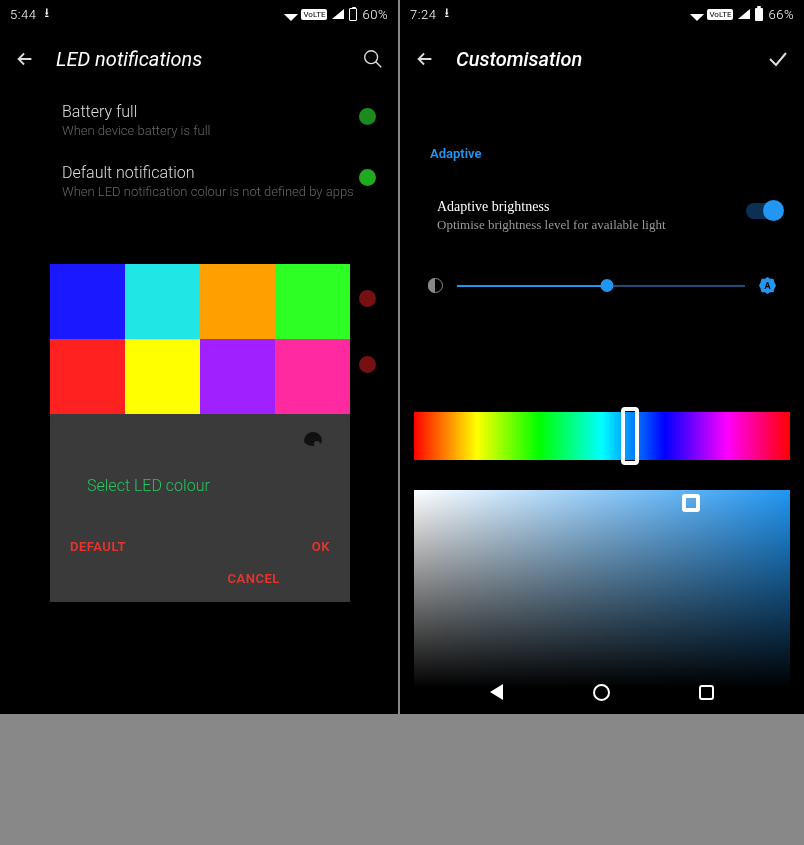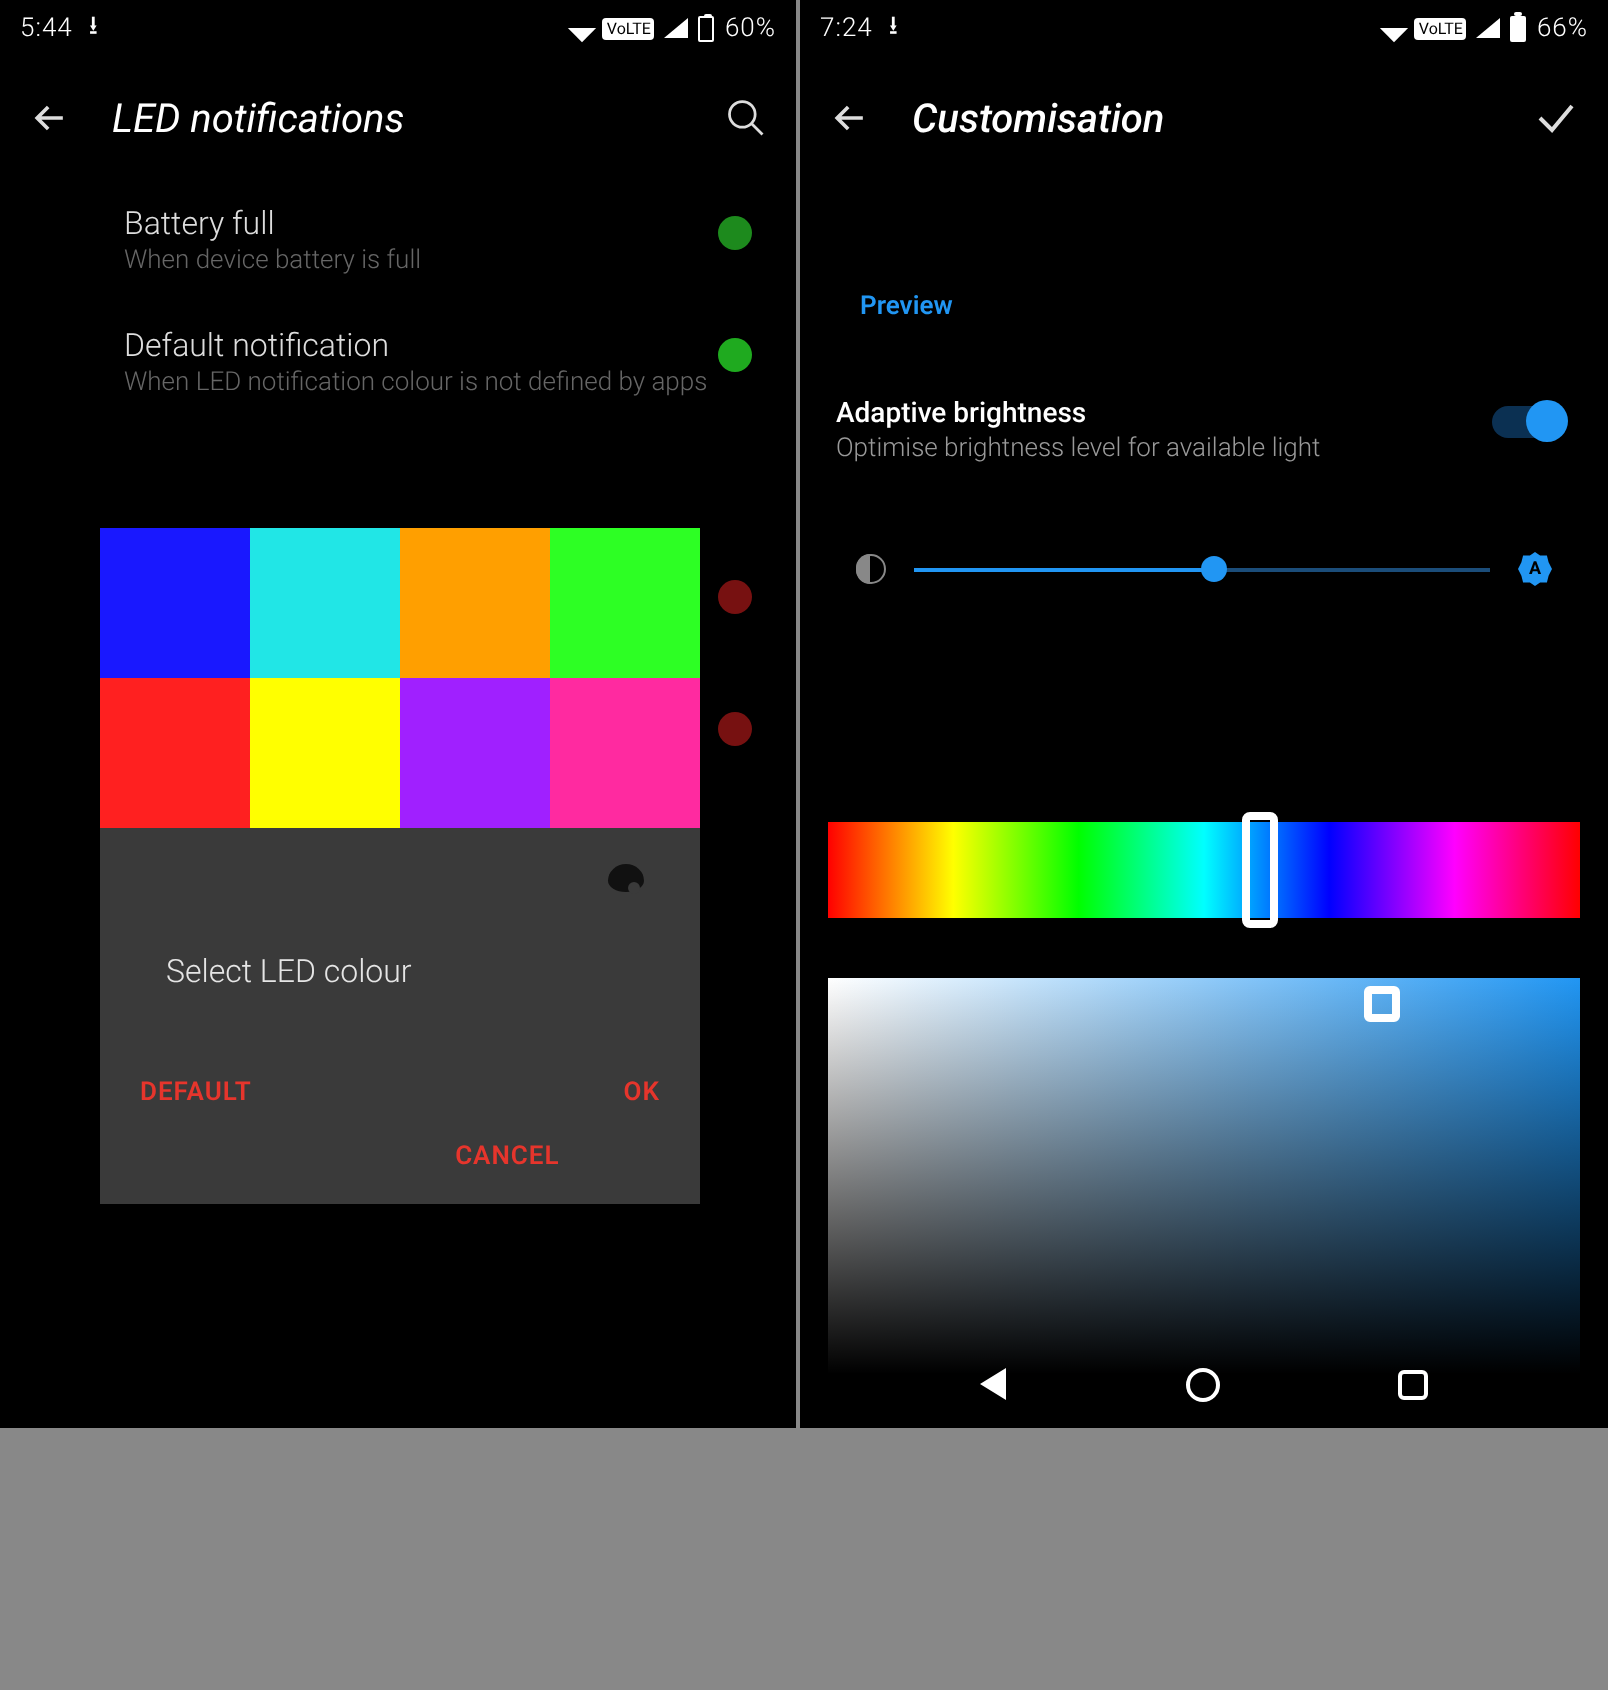--- a/index.html
+++ b/index.html
@@ -56,33 +56,33 @@
   .setting .sub{font-size:13px;color:#666;margin-top:2px;line-height:1.25;}
   .led-dot{position:absolute;right:22px;top:18px;width:17px;height:17px;border-radius:50%;}
 
   
   .dialog-mask{position:absolute;top:264px;left:50px;width:300px;background:#3a3a3a;}
   .color-grid{display:grid;grid-template-columns:repeat(4,1fr);grid-template-rows:75px 75px;}
   .color-cell{width:100%;height:100%;}
   .palette-row{display:flex;justify-content:flex-end;padding:18px 28px;}
   .palette-ico{width:18px;height:14px;background:#111;border-radius:50% 50% 50% 50% / 60% 60% 40% 40%;position:relative;}
   .palette-ico::after{content:"";position:absolute;right:2px;bottom:-1px;width:6px;height:6px;background:#3a3a3a;border-radius:50%;}
-  .dialog-title{padding:12px 33px 34px;font-size:16px;color:#e5e5e5;}
+  .dialog-title{padding:12px 17px 34px;font-size:16px;color:#22c55e;margin-left:20px;}
   .dialog-btns{display:flex;padding:10px 20px 16px;font-size:13px;font-weight:600;letter-spacing:.5px;color:#e6352c;}
   .dialog-btns .gap{flex:1;}
   .dialog-btns span{cursor:pointer;}
   .dialog-btns .mid{margin-right:32px;margin-top:32px;}
 
   
   .peek-dot{position:absolute;right:22px;width:17px;height:17px;border-radius:50%;background:#711;}
   .peek1{top:290px;} .peek2{top:356px;}
 
   
   .preview-label{color:#2196f3;font-size:13px;font-weight:600;padding:56px 0 38px 30px;}
-  .adapt-row{padding:0 18px;position:relative;}
+  .adapt-row{padding:0 37px;position:relative;font-family:Liberation Serif, serif;}
   .adapt-row .label{font-size:14px;font-weight:500;}
   .adapt-row .sub{font-size:13px;color:#999;margin-top:2px;}
   .toggle{position:absolute;right:24px;top:4px;width:34px;height:16px;background:#155a9a88;border-radius:8px;}
   .toggle::after{content:"";position:absolute;right:-4px;top:-3px;width:21px;height:21px;background:#2196f3;border-radius:50%;}
 
   .bright-slider{display:flex;align-items:center;gap:14px;padding:44px 28px;}
   .bright-slider .track{flex:1;height:2px;background:#1b4d7a;position:relative;}
   .bright-slider .fill{position:absolute;left:0;top:0;height:2px;background:#2196f3;width:52%;}
   .bright-slider .thumb{position:absolute;top:-6px;left:52%;width:13px;height:13px;background:#2196f3;border-radius:50%;transform:translateX(-50%);}
   .gear-a{width:17px;height:17px;background:#2196f3;display:flex;align-items:center;justify-content:center;font-size:9px;font-weight:700;color:#000;clip-path:polygon(50% 0,65% 10%,85% 10%,90% 30%,100% 50%,90% 70%,85% 90%,65% 90%,50% 100%,35% 90%,15% 90%,10% 70%,0 50%,10% 30%,15% 10%,35% 10%);}
@@ -191,21 +191,21 @@
   <div class="page-header">
     <svg class="back-arrow" width="22" height="22" viewBox="0 0 24 24" fill="none" stroke="currentColor" stroke-width="2">
         <path d="M19 12H5M11 18l-6-6 6-6"></path>
       </svg>
     <div class="title" style="font-weight:500">Customisation</div>
     <svg class="hdr-action" width="24" height="24" viewBox="0 0 24 24" fill="none" stroke="currentColor" stroke-width="2">
         <path d="M4 12l6 6L20 6"></path>
       </svg>
   </div>
 
-  <div class="preview-label">Preview</div>
+  <div class="preview-label">Adaptive</div>
 
   <div class="adapt-row">
     <div class="label">Adaptive brightness</div>
     <div class="sub">Optimise brightness level for available light</div>
     <div class="toggle"></div>
   </div>
 
   <div class="bright-slider">
     <div class="bright-low"></div>
     <div class="track">

